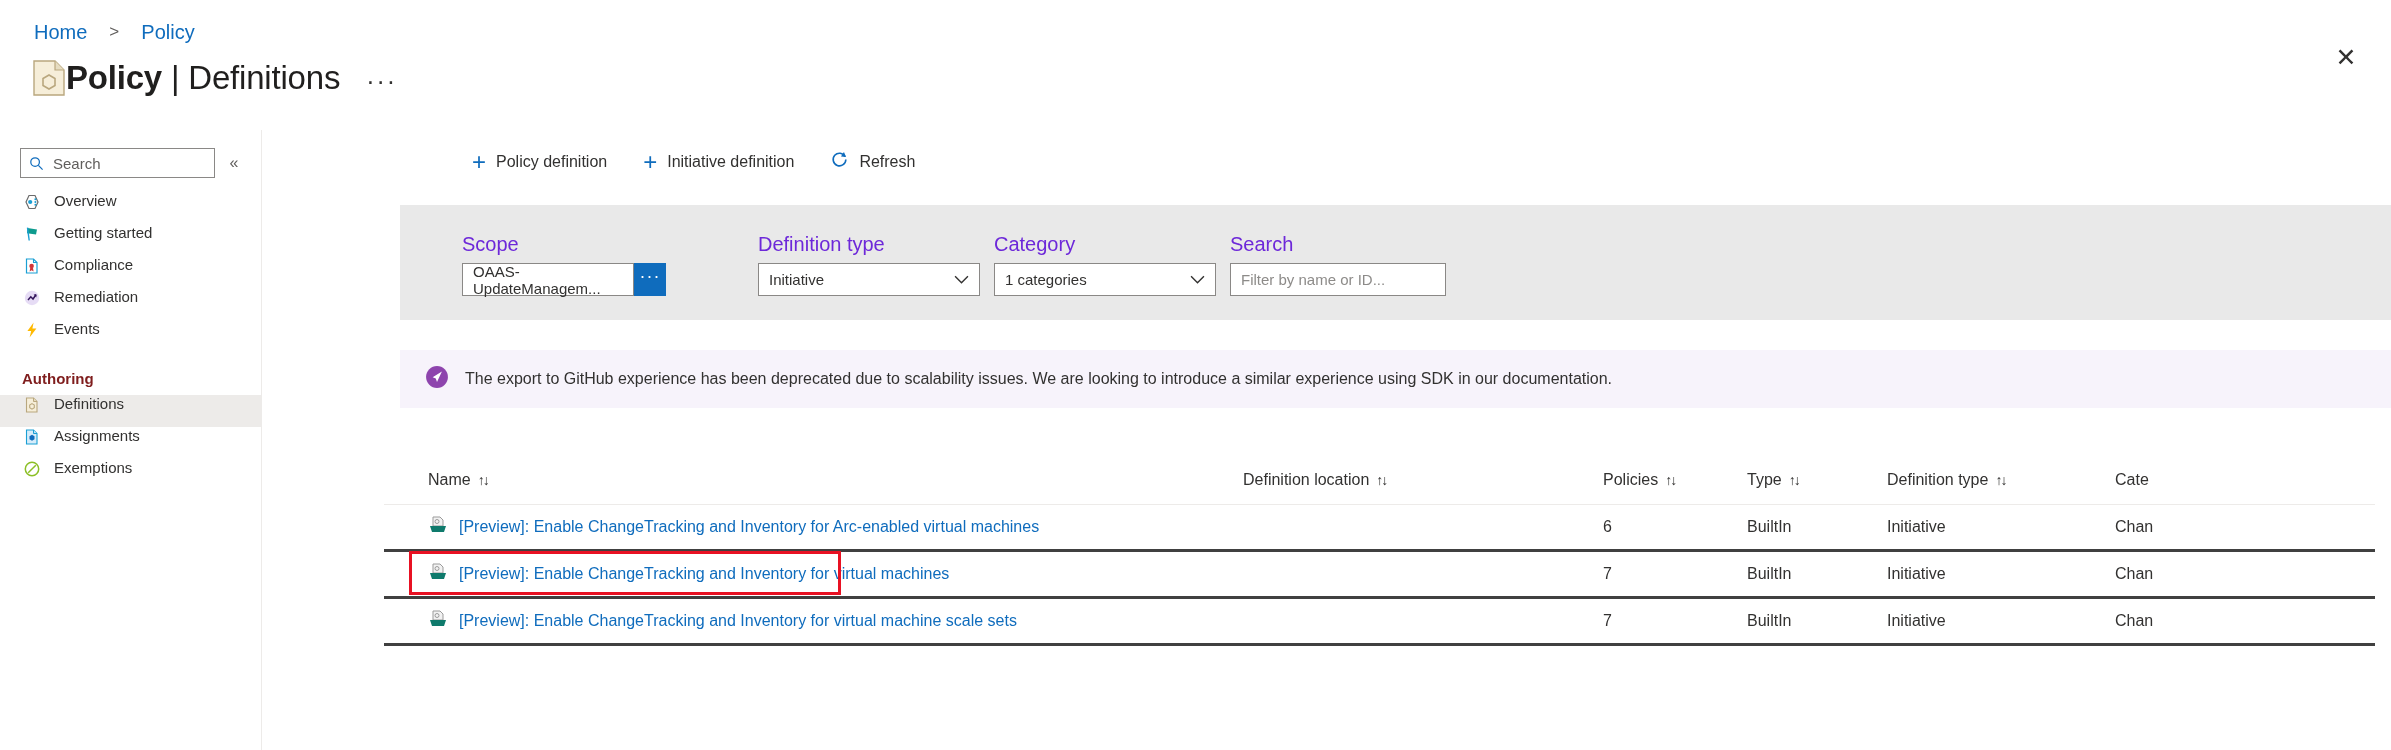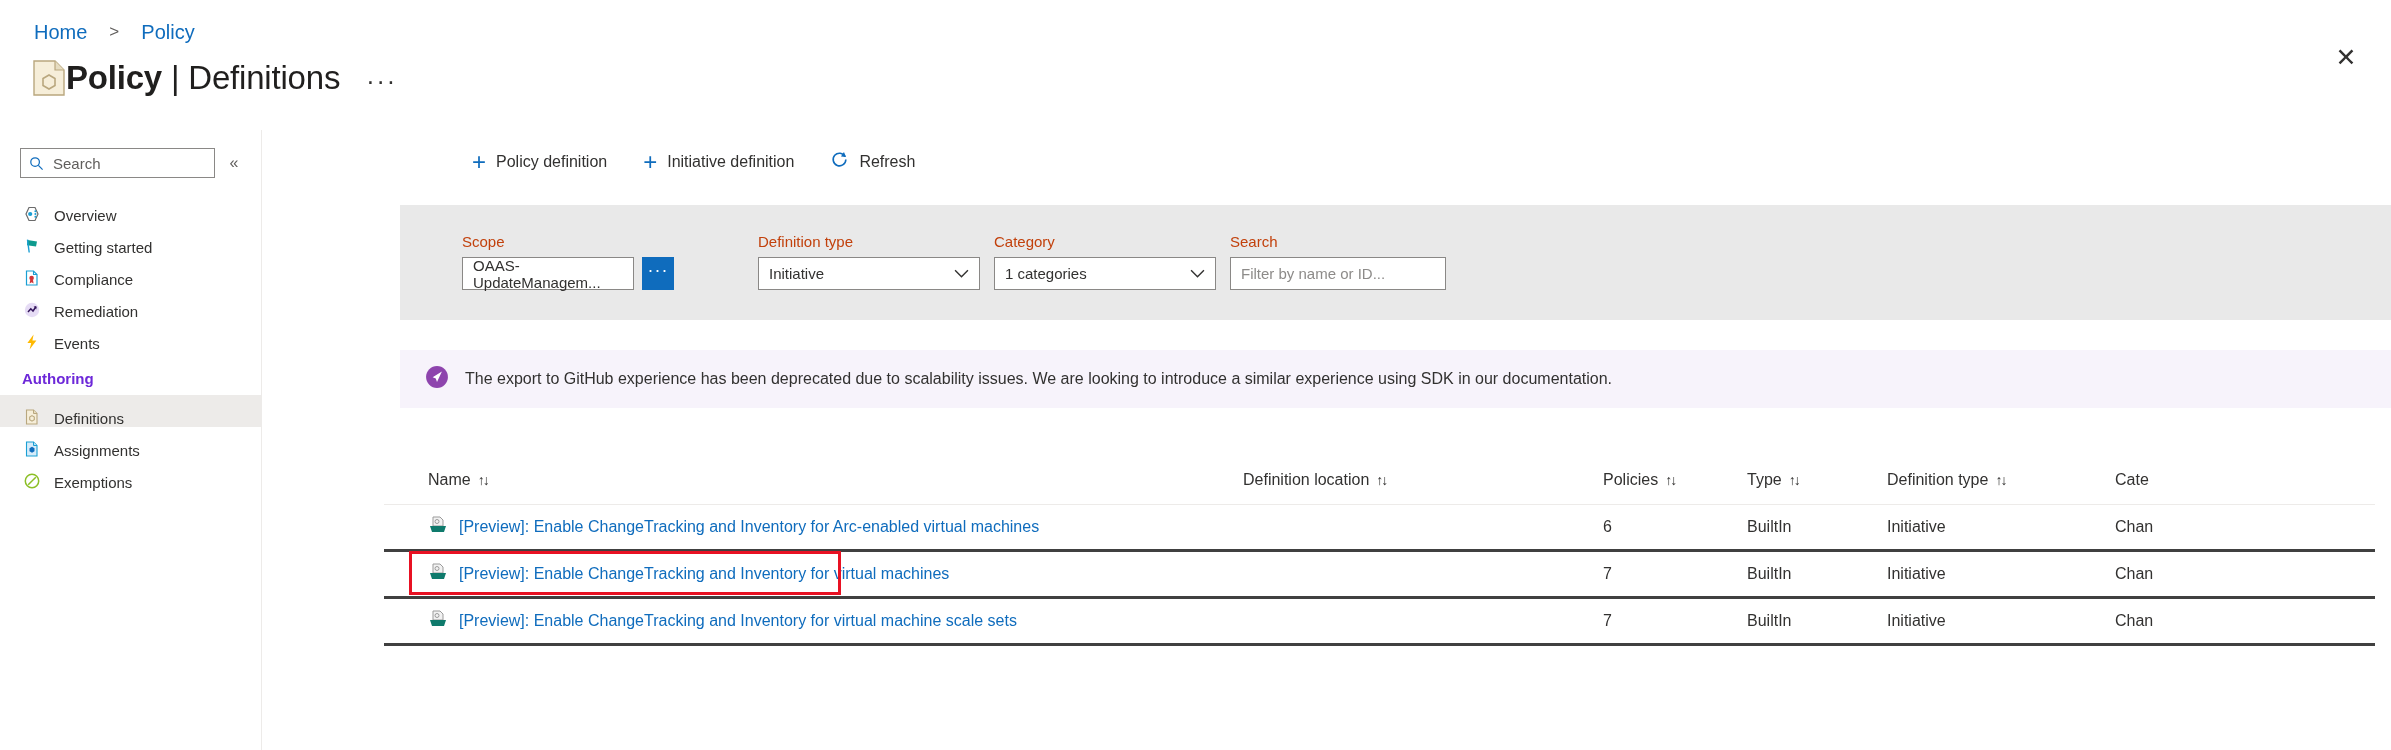--- a/index.html
+++ b/index.html
@@ -67,29 +67,29 @@
     display: flex; align-items: center; gap: 9px;
     padding: 0 8px;
   }
   .nav-search .ph { color: #605e5c; font-size: 15px; }
   .collapse-btn {
     width: 26px; text-align: center; color: #605e5c;
     font-size: 16px; cursor: pointer; margin-left: 6px;
   }
   .nav-list { margin-top: 14px; }
   .nav-item {
-    display: flex; align-items: flex-end; gap: 12px;
+    display: flex; align-items: flex-start; gap: 12px;
     height: 32px; padding-left: 22px; cursor: pointer;
     font-size: 15px; color: #323130;
   }
   .nav-item.selected { background: #edebe9; }
   .nav-item .ic { width: 20px; height: 20px; flex: 0 0 20px;
                   display: flex; align-items: center; justify-content: center; }
   .nav-group {
-    font-size: 15px; font-weight: 700; color: #6d28d9;
+    font-size: 15px; font-weight: 700; color: #7f1d1d;
     padding: 18px 0 8px 22px;
   }
 
   
   .toolbar {
     position: absolute; left: 472px; top: 150px;
     display: flex; align-items: center; gap: 36px;
   }
   .tb-btn {
     display: flex; align-items: center; gap: 10px;
@@ -99,22 +99,22 @@
 
   
   .filterbar {
     position: absolute; left: 400px; top: 205px;
     width: 1991px; height: 115px;
     background: #e9e9e9;
     display: flex; align-items: flex-start;
     padding: 28px 0 0 62px; gap: 0;
   }
   .fld { display: flex; flex-direction: column; }
-  .fld-label { font-size: 15px; color: #c2410c; margin-bottom: 7px; }
-  .fld-row { display: flex; align-items: center; gap: 8px; }
+  .fld-label { font-size: 20px; color: #6d28d9; margin-bottom: 7px; }
+  .fld-row { display: flex; align-items: center; gap: 0; }
   .textbox {
     height: 33px; background: #fff; border: 1px solid #8a8886;
     display: flex; align-items: center; padding: 0 10px;
     font-size: 15px; color: #323130;
   }
   .textbox.ph { color: #8d8b89; }
   .dd { justify-content: space-between; gap: 14px; }
   .chev { color: #323130; font-size: 13px; }
   .ellipsis-sq {
     width: 32px; height: 33px; background: #0f6cbd; color: #fff;

